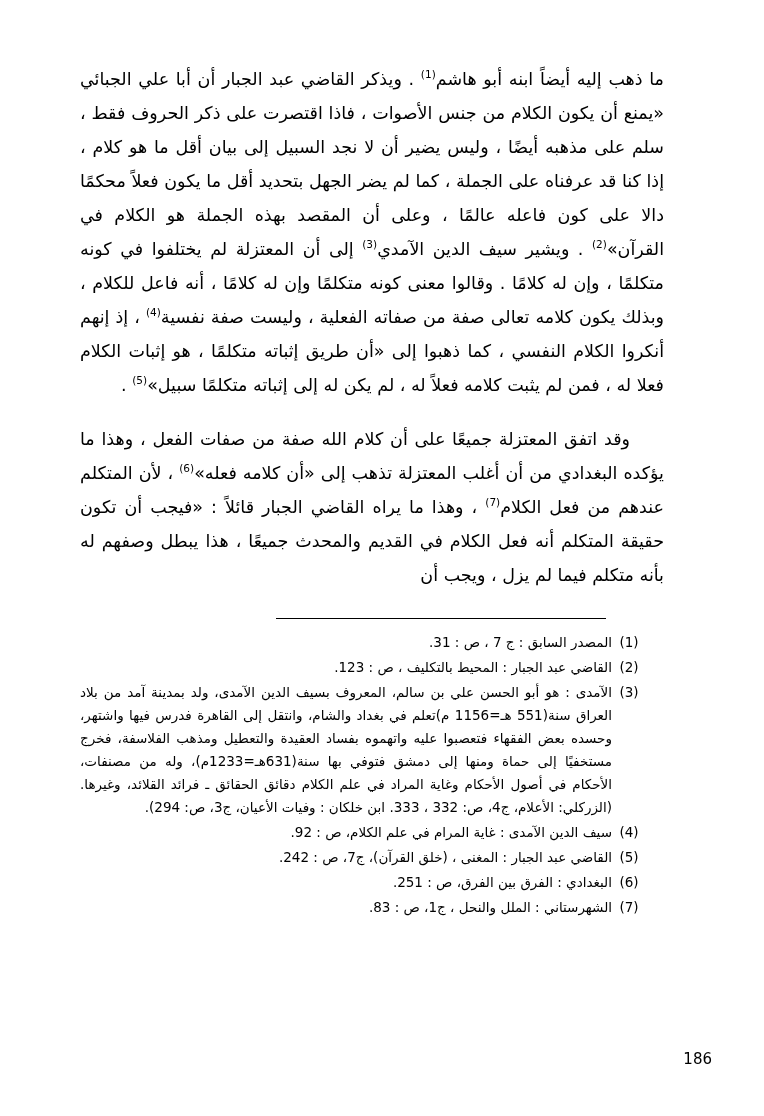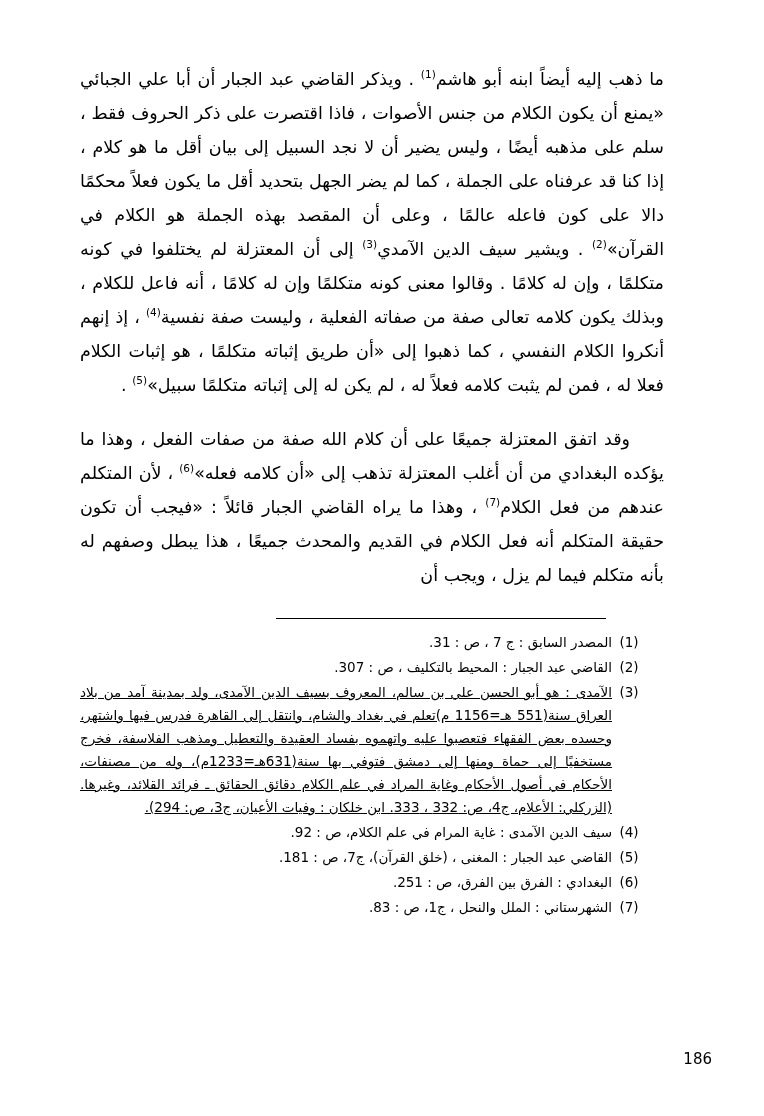--- a/index.html
+++ b/index.html
@@ -75,21 +75,20 @@
     padding-top: 0px;
   }
   .fn-text {
     flex: 1 1 auto;
     text-align: justify;
     text-align-last: right;
   }
   .fn.long .fn-text {
     text-align: justify;
     text-align-last: right;
-    text-decoration: underline;
   }
   .fn.short .fn-text {
     text-align: left;
   }
   .page-number {
     position: absolute;
     bottom: 48px;
     left: 0;
     width: 100%;
     text-align: right;
@@ -112,33 +111,33 @@
 
   <hr class="footnote-rule">
 
   <div class="footnotes fn-list-right" id="footnotes">
       <div class="fn short">
         <div class="fn-num">(1)</div>
         <div class="fn-text">المصدر السابق : ج 7 ، ص : 31.</div>
       </div>
       <div class="fn short">
         <div class="fn-num">(2)</div>
-        <div class="fn-text">القاضي عبد الجبار : المحيط بالتكليف ، ص : 307.</div>
+        <div class="fn-text">القاضي عبد الجبار : المحيط بالتكليف ، ص : 123.</div>
       </div>
       <div class="fn long">
         <div class="fn-num">(3)</div>
         <div class="fn-text">الآمدى : هو أبو الحسن علي بن سالم، المعروف بسيف الدين الآمدى، ولد بمدينة آمد من بلاد العراق سنة(551 هـ=1156 م)تعلم في بغداد والشام، وانتقل إلى القاهرة فدرس فيها واشتهر، وحسده بعض الفقهاء فتعصبوا عليه واتهموه بفساد العقيدة والتعطيل ومذهب الفلاسفة، فخرج مستخفيًا إلى حماة ومنها إلى دمشق فتوفي بها سنة(631هـ=1233م)، وله من مصنفات، الأحكام في أصول الأحكام وغاية المراد في علم الكلام دقائق الحقائق ـ فرائد القلائد، وغيرها.  (الزركلي: الأعلام، ج4، ص:  332 ، 333. ابن خلكان : وفيات الأعيان، ج3، ص: 294).</div>
       </div>
       <div class="fn short">
         <div class="fn-num">(4)</div>
         <div class="fn-text">سيف الدين الآمدى : غاية المرام في علم الكلام، ص : 92.</div>
       </div>
       <div class="fn short">
         <div class="fn-num">(5)</div>
-        <div class="fn-text">القاضي عبد الجبار : المغنى ، (خلق القرآن)، ج7، ص : 181.</div>
+        <div class="fn-text">القاضي عبد الجبار : المغنى ، (خلق القرآن)، ج7، ص : 242.</div>
       </div>
       <div class="fn short">
         <div class="fn-num">(6)</div>
         <div class="fn-text">البغدادي : الفرق بين الفرق، ص : 251.</div>
       </div>
       <div class="fn short">
         <div class="fn-num">(7)</div>
         <div class="fn-text">الشهرستاني : الملل والنحل ، ج1، ص : 83.</div>
       </div>
     </div>

